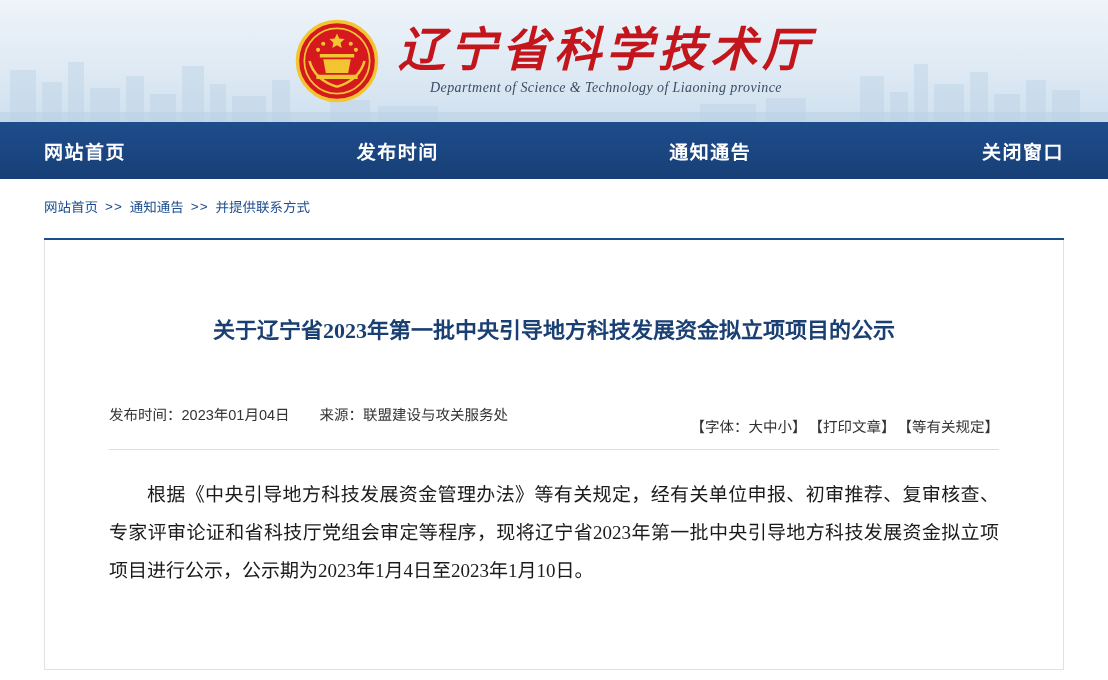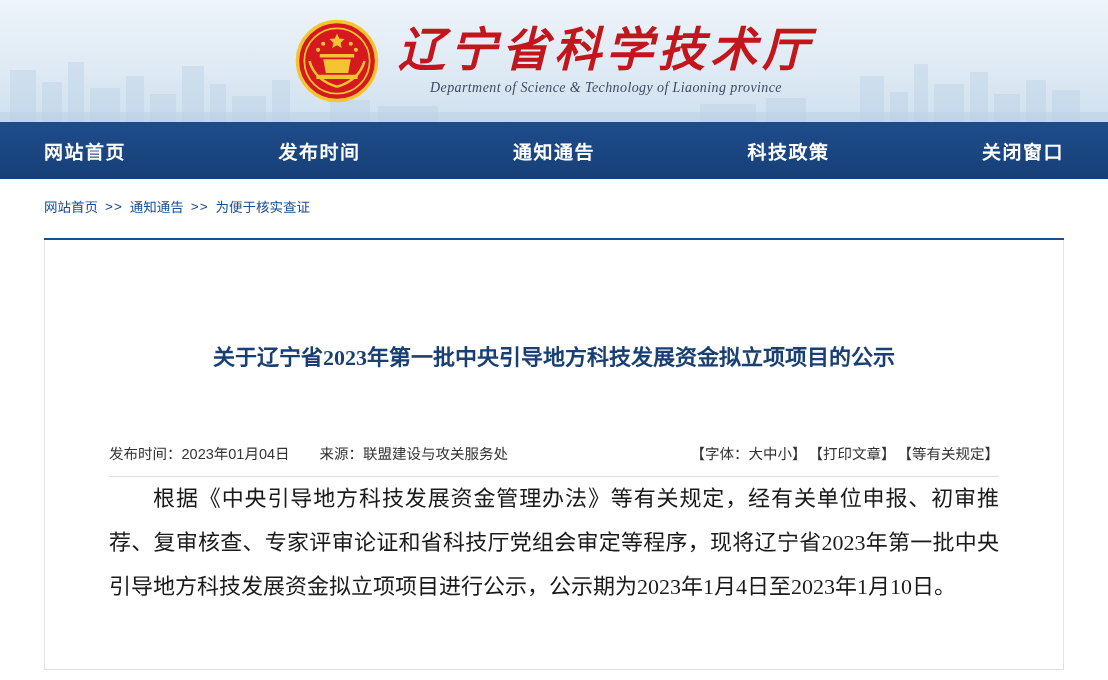--- a/index.html
+++ b/index.html
@@ -119,48 +119,49 @@
     border-bottom: 1px solid #e2e2e2;
     min-height: 430px;
     padding: 0 64px;
   }
   .doc-title {
     font-family: "Liberation Serif", "DejaVu Serif", serif;
     font-size: 22px;
     font-weight: bold;
     color: #1a3f73;
     text-align: center;
-    padding: 103px 0 0 0;
+    padding: 76px 0 0 0;
     margin: 0;
     line-height: 1.4;
   }
   .meta {
     margin-top: 44px;
     display: flex;
-    align-items: flex-end;
+    align-items: center;
     font-size: 14.5px;
     color: #333333;
     white-space: nowrap;
   }
   .meta .pub { margin-right: 30px; }
   .meta .src { }
   .meta .tools {
     margin-left: auto;
     color: #333333;
     display: flex;
     gap: 2px;
   }
   .meta .tools span { cursor: pointer; margin-top: 24px; }
   .meta-rule {
     margin-top: 13px;
     border-top: 1px solid #dcdcdc;
   }
   .body-text {
-    font-family: "Liberation Serif", "DejaVu Serif", serif;
-    font-size: 22px;
+    margin-top: 26px;
+    font-family: "Liberation Serif", "DejaVu Serif", serif;
+    font-size: 19px;
     line-height: 2.0;
     color: #1a1a1a;
     text-align: justify;
   }
   .body-text p {
     margin: 0 0 8px 0;
     text-indent: 2em;
   }
 </style>
 </head>
@@ -219,32 +220,31 @@
       <div class="en-title">Department of Science &amp; Technology of Liaoning province</div>
     </div>
   </div>
 </div>
 
 <nav class="navbar">
   <ul>
     <li>网站首页</li>
     <li>发布时间</li>
     <li>通知通告</li>
-    <li>科技政策</li>
     <li>关闭窗口</li>
   </ul>
 </nav>
 
 <div class="crumb-wrap">
   <div class="crumb">
     <a>网站首页</a>
     <span class="sep">&gt;&gt;</span>
     <a>通知通告</a>
     <span class="sep">&gt;&gt;</span>
-    <a>为便于核实查证</a>
+    <a>并提供联系方式</a>
   </div>
 </div>
 <div class="crumb-rule"></div>
 
 <article class="card">
   <h1 class="doc-title">关于辽宁省2023年第一批中央引导地方科技发展资金拟立项项目的公示</h1>
 
   <div class="meta">
     <span class="pub">
       <span>发布时间：</span><span>2023年01月04日</span>

